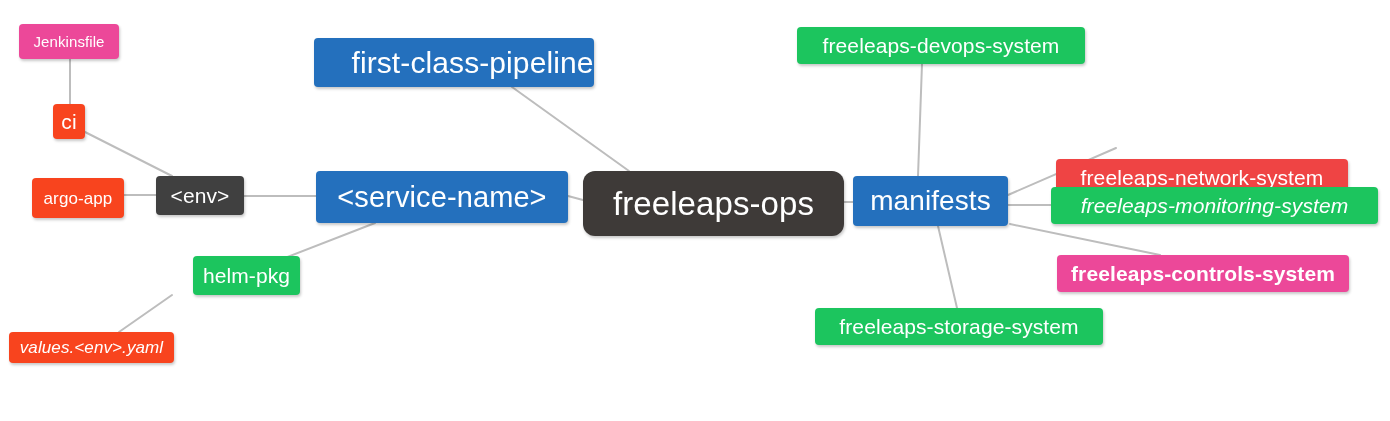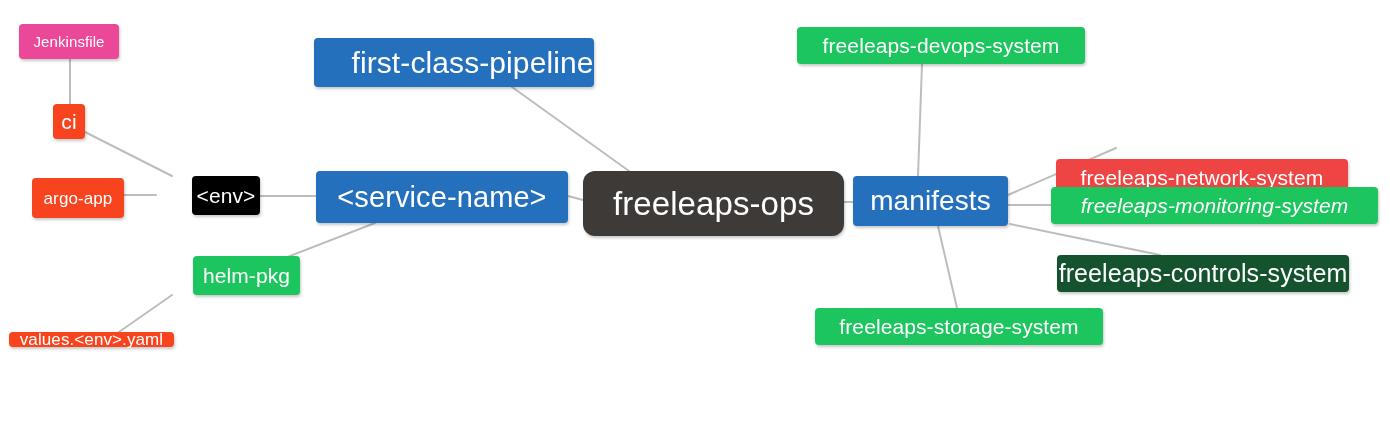--- a/index.html
+++ b/index.html
@@ -70,27 +70,27 @@
   <div id="nodes">
       <div class="node" style="left: 19px; top: 24px; width: 100px; height: 35px; background: #ec4899; font-size: 15px;">
         <span class="lbl">Jenkinsfile</span>
       </div>
       <div class="node" style="left: 53px; top: 104px; width: 32px; height: 35px; background: rgb(248, 68, 30); font-size: 21px;">
         <span class="lbl">ci</span>
       </div>
       <div class="node" style="left: 32px; top: 178px; width: 92px; height: 40px; background: rgb(248, 68, 30); font-size: 17px;">
         <span class="lbl">argo-app</span>
       </div>
-      <div class="node" style="left: 156px; top: 176px; width: 68px; height: 39px; background: #000000; font-size: 21px; margin-left: 36px;">
+      <div class="node" style="left: 156px; top: 176px; width: 88px; height: 39px; background: #404040; font-size: 21px;">
         <span class="lbl">&lt;env&gt;</span>
       </div>
       <div class="node" style="left: 152px; top: 256px; width: 107px; height: 39px; background: rgb(28, 197, 94); font-size: 21px; margin-left: 41px;">
         <span class="lbl">helm-pkg</span>
       </div>
-      <div class="node" style="left: 9px; top: 332px; width: 165px; height: 15px; background: rgb(248, 68, 30); font-size: 17px;">
+      <div class="node" style="left: 9px; top: 332px; width: 165px; height: 31px; background: rgb(248, 68, 30); font-size: 17px; font-style: italic;">
         <span class="lbl">values.&lt;env&gt;.yaml</span>
       </div>
       <div class="node" style="left: 314px; top: 38px; width: 280px; height: 49px; background: rgb(36, 112, 189); font-size: 30px; padding-left: 47px;">
         <span class="lbl">first-class-pipeline</span>
       </div>
       <div class="node" style="left: 316px; top: 171px; width: 252px; height: 52px; background: rgb(36, 112, 189); font-size: 29px;">
         <span class="lbl">&lt;service-name&gt;</span>
       </div>
       <div class="node root" style="left: 583px; top: 171px; width: 261px; height: 65px; background: rgb(62, 58, 56); font-size: 33px; border-radius: 12px;">
         <span class="lbl">freeleaps-ops</span>
@@ -100,20 +100,20 @@
       </div>
       <div class="node" style="left: 797px; top: 27px; width: 288px; height: 37px; background: rgb(28, 197, 94); font-size: 21px;">
         <span class="lbl">freeleaps-devops-system</span>
       </div>
       <div class="node" style="left: 1056px; top: 111px; width: 292px; height: 37px; background: #ef4444; font-size: 21px; margin-top: 48px;">
         <span class="lbl">freeleaps-network-system</span>
       </div>
       <div class="node" style="left: 1051px; top: 187px; width: 327px; height: 37px; background: rgb(28, 197, 94); font-size: 21px; font-style: italic;">
         <span class="lbl">freeleaps-monitoring-system</span>
       </div>
-      <div class="node" style="left: 1057px; top: 255px; width: 292px; height: 37px; background: #14532d; font-size: 25px;">
+      <div class="node" style="left: 1057px; top: 255px; width: 292px; height: 37px; background: #ec4899; font-size: 21px; font-weight: bold;">
         <span class="lbl">freeleaps-controls-system</span>
       </div>
       <div class="node" style="left: 815px; top: 308px; width: 288px; height: 37px; background: rgb(28, 197, 94); font-size: 21px;">
         <span class="lbl">freeleaps-storage-system</span>
       </div>
     </div>
 </div>
 
 </body></html>

